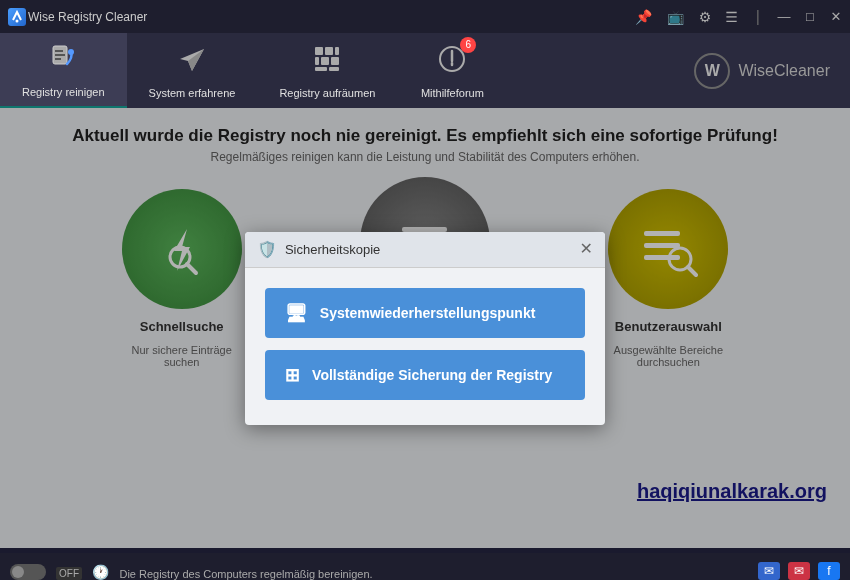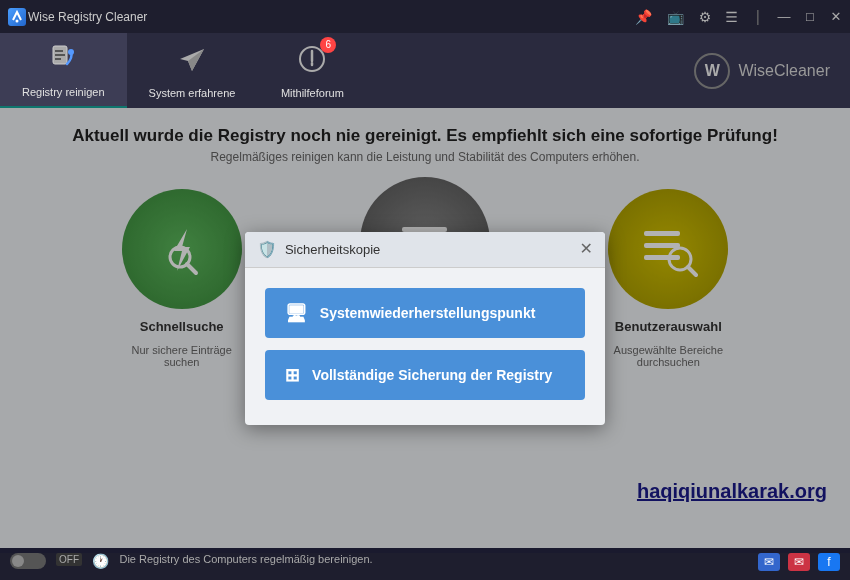--- a/index.html
+++ b/index.html
@@ -203,21 +203,21 @@
       font-weight: bold;
       color: #1a1a8a;
       text-decoration: underline;
     }
 
     
     .bottom-bar {
       height: 27px;
       background: #1e1e2e;
       display: flex;
-      align-items: flex-start;
+      align-items: flex-end;
       padding: 0 10px;
       gap: 10px;
       position: absolute;
       bottom: 0;
       width: 100%;
     }
     .toggle-off {
       background: #555;
       border-radius: 10px;
       width: 36px;
@@ -379,20 +379,35 @@
   <div class="nav-item">
     <div class="nav-icon">
       <svg width="32" height="32" viewBox="0 0 32 32" fill="none">
         <path d="M16 28 L12 18 L4 16 L28 6 Z" fill="#aaa"></path>
         <path d="M28 6 L16 28 L12 18 Z" fill="#888"></path>
       </svg>
     </div>
     <span class="nav-label">System erfahrene</span>
   </div>
 
+  <div class="nav-item">
+    <div class="nav-icon">
+      <svg width="32" height="32" viewBox="0 0 32 32" fill="none">
+        <rect x="4" y="4" width="8" height="8" rx="1" fill="#aaa"></rect>
+        <rect x="14" y="4" width="8" height="8" rx="1" fill="#aaa"></rect>
+        <rect x="24" y="4" width="4" height="8" rx="1" fill="#aaa"></rect>
+        <rect x="4" y="14" width="4" height="8" rx="1" fill="#aaa"></rect>
+        <rect x="10" y="14" width="8" height="8" rx="1" fill="#aaa"></rect>
+        <rect x="20" y="14" width="8" height="8" rx="1" fill="#aaa"></rect>
+        <rect x="4" y="24" width="12" height="4" rx="1" fill="#aaa"></rect>
+        <rect x="18" y="24" width="10" height="4" rx="1" fill="#aaa"></rect>
+      </svg>
+    </div>
+    <span class="nav-label">Registry aufräumen</span>
+  </div>
 
   <div class="nav-item">
     <div class="nav-icon" style="position:relative;">
       <svg width="32" height="32" viewBox="0 0 32 32" fill="none">
         <circle cx="16" cy="16" r="12" stroke="#aaa" stroke-width="2" fill="none"></circle>
         <path d="M16 8 L16 18 M16 20 L16 22" stroke="#aaa" stroke-width="2.5" stroke-linecap="round"></path>
       </svg>
       <span class="nav-badge">6</span>
     </div>
     <span class="nav-label">Mithilfeforum</span>

